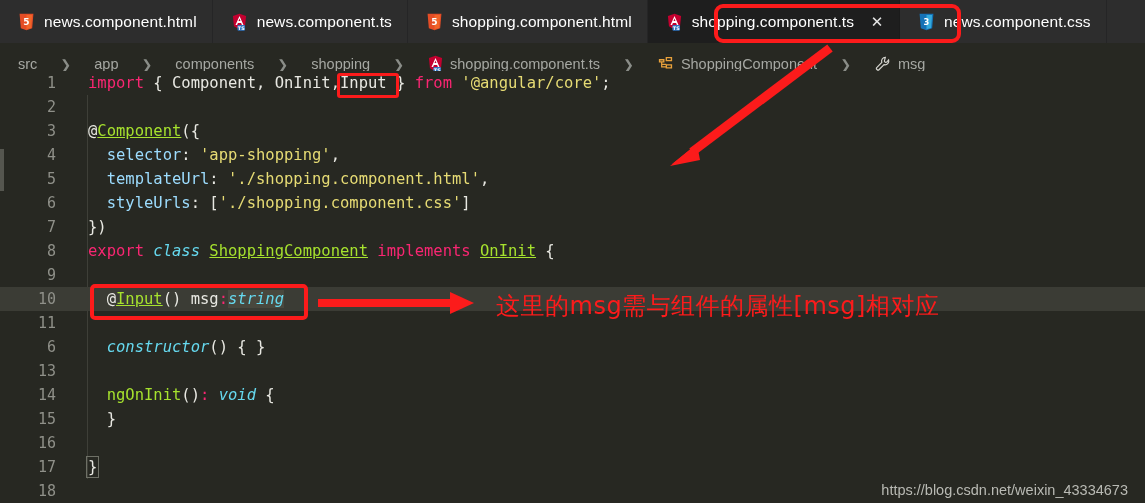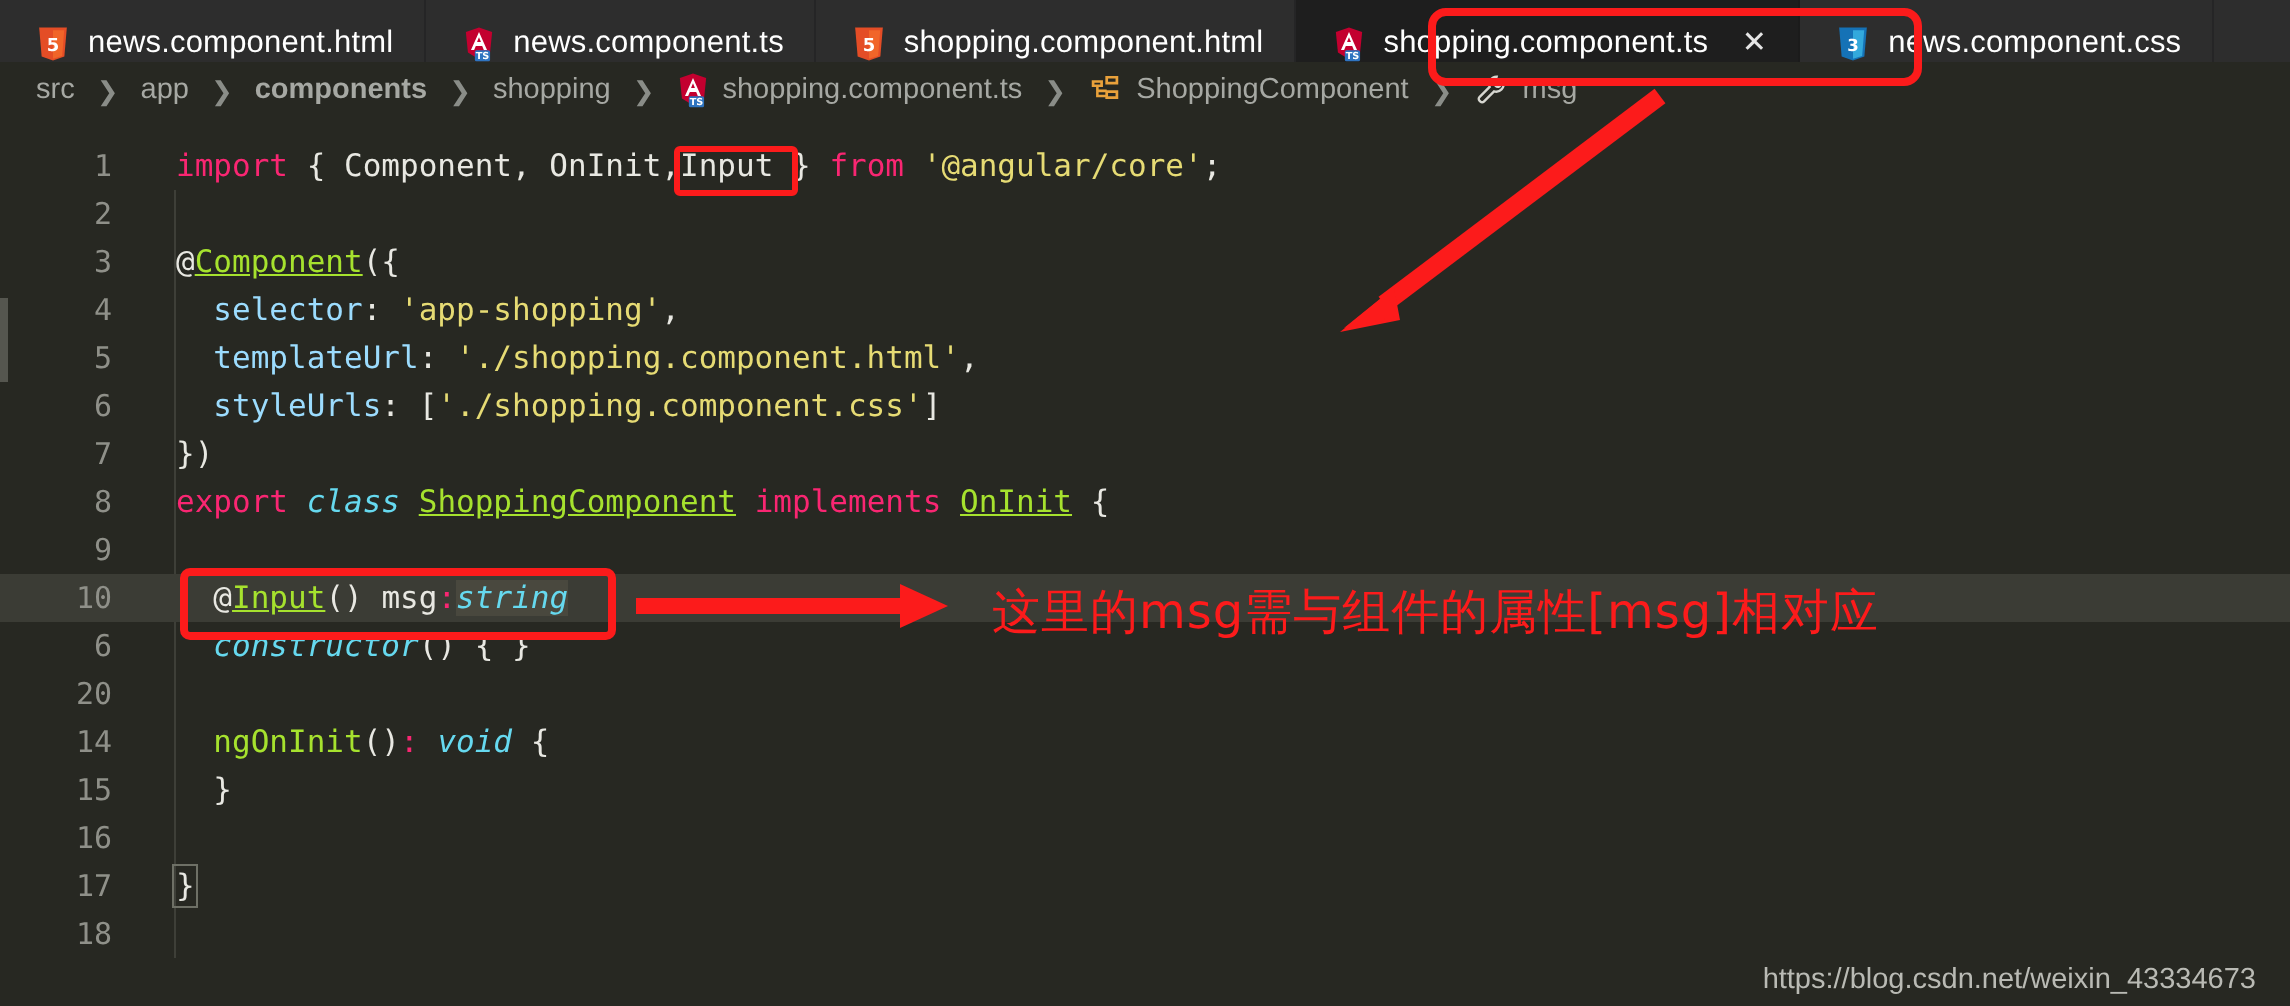--- a/index.html
+++ b/index.html
@@ -64,28 +64,28 @@
   .ficon {
     width: 17px; height: 18px;
     position: relative;
     flex: 0 0 auto;
   }
   .ficon svg { display: block; width: 17px; height: 18px; }
 
   
   #breadcrumb {
     position: absolute;
-    top: 31px; left: 0;
+    top: 50px; left: 0;
     width: 1145px;
     height: 28px;
     background: #272822;
     display: flex;
     align-items: center;
     padding-left: 18px;
-    gap: 4px;
+    gap: 16px;
     white-space: nowrap;
     overflow: hidden;
   }
   .crumb {
     font-size: 14.5px;
     color: #a6a8a3;
     font-family: "Liberation Sans", sans-serif;
   }
   .crumb-sep {
     color: #8a8d88;
@@ -275,21 +275,21 @@
 
 <div id="breadcrumb">
     <span style="display: inline-flex; align-items: center;">
       <span class="crumb">src</span>
     </span>
     <span class="crumb-sep">❯</span>
     <span style="display: inline-flex; align-items: center;">
       <span class="crumb">app</span>
     </span>
     <span class="crumb-sep">❯</span>
-    <span style="display: inline-flex; align-items: center; font-weight: bold;">
+    <span style="display: inline-flex; align-items: center;">
       <span class="crumb">components</span>
     </span>
     <span class="crumb-sep">❯</span>
     <span style="display: inline-flex; align-items: center;">
       <span class="crumb">shopping</span>
     </span>
     <span class="crumb-sep">❯</span>
     <span style="display: inline-flex; align-items: center;">
       <span class="ficon crumb-icon" style="width: 17px; height: 18px;">
         <svg viewBox="0 0 24 26">
@@ -365,25 +365,29 @@
       </div>
       <div class="code-row">
         <div class="lineno">9</div>
         <div class="code-text"></div>
       </div>
       <div class="code-row current">
         <div class="lineno">10</div>
         <div class="code-text"><span class="t-plain">  </span><span class="t-plain">@</span><span class="t-type">Input</span><span class="t-plain">() </span><span class="t-plain">msg</span><span class="t-colon">:</span><span class="t-ital sel">string</span></div>
       </div>
       <div class="code-row">
+        <div class="lineno">11</div>
+        <div class="code-text"></div>
+      </div>
+      <div class="code-row">
         <div class="lineno">6</div>
         <div class="code-text"><span class="t-plain">  </span><span class="t-ital">constructor</span><span class="t-plain">() { }</span></div>
       </div>
       <div class="code-row">
-        <div class="lineno">20</div>
+        <div class="lineno">13</div>
         <div class="code-text"></div>
       </div>
       <div class="code-row">
         <div class="lineno">14</div>
         <div class="code-text"><span class="t-plain">  </span><span class="t-fn">ngOnInit</span><span class="t-plain">()</span><span class="t-colon">:</span><span class="t-plain"> </span><span class="t-ital">void</span><span class="t-plain"> {</span></div>
       </div>
       <div class="code-row">
         <div class="lineno">15</div>
         <div class="code-text"><span class="t-plain">  }</span></div>
       </div>

